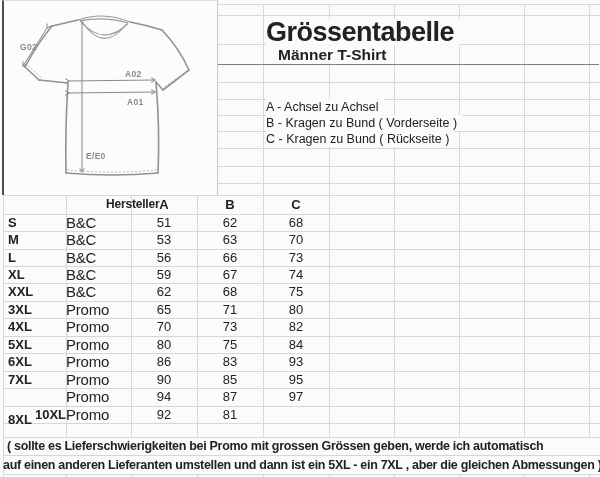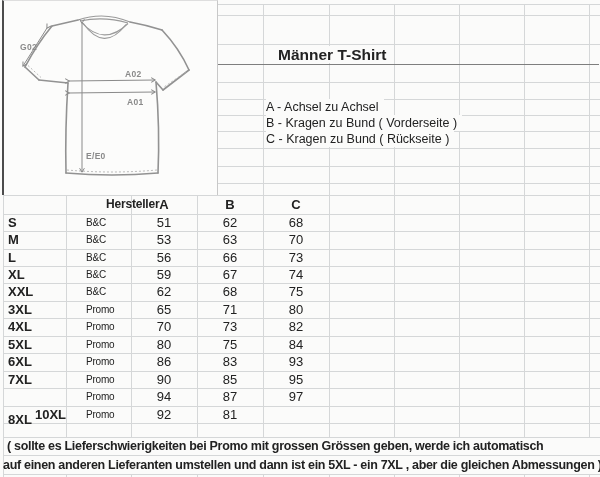--- a/index.html
+++ b/index.html
@@ -24,21 +24,21 @@
   .subtitle{
     position:absolute;left:266px;top:46px;height:17px;line-height:17px;
     font-size:15.5px;font-weight:bold;background:#fbfbfa;padding-right:6px;white-space:nowrap;margin-left:12px;
   }
   .legend-item{
     position:absolute;left:266px;height:16px;line-height:16px;
     font-size:12.5px;background:#fbfbfa;padding-right:5px;white-space:nowrap;
   }
   .cell{position:absolute;box-sizing:border-box;white-space:nowrap;overflow:visible;}
   .c-size{left:3px;width:63px;padding-left:5px;font-size:13px;font-weight:bold;}
-  .c-her{left:66px;width:65px;padding-left:20px;font-size:10px;letter-spacing:-0.2px;}
+  .c-her{left:66px;width:65px;padding-left:0;font-size:15px;letter-spacing:-0.2px;}
   .c-her-h{left:66px;width:65px;text-align:center;font-size:12px;font-weight:bold;letter-spacing:-0.2px;}
   .c-a{left:131px;width:66px;text-align:center;font-size:13px;}
   .c-b{left:197px;width:66px;text-align:center;font-size:13px;}
   .c-c{left:263px;width:66px;text-align:center;font-size:13px;}
   .hdr{font-weight:bold;}
   .note-line{
     position:absolute;font-size:12.5px;font-weight:bold;letter-spacing:-0.3px;
     height:17px;line-height:17px;white-space:nowrap;
   }
 </style>
@@ -147,20 +147,21 @@
         <text x="16" y="49">G02</text>
         <text x="121" y="76">A02</text>
         <text x="123" y="104">A01</text>
         <text x="82" y="158">E/E0</text>
       </g>
     </svg>
   </div>
 
   <div class="subtitle-border"></div>
 
+  <div class="title">Grössentabelle</div>
   <div class="subtitle">Männer T-Shirt</div>
 
   <div class="legend-item" style="top:99px">A - Achsel zu Achsel</div>
   <div class="legend-item" style="top:115px">B - Kragen zu Bund ( Vorderseite )</div>
   <div class="legend-item" style="top:131px">C - Kragen zu Bund ( Rückseite )</div>
 
   <div id="table-layer">
       <div class="cell c-her-h" style="top: 195px; height: 19px; line-height: 19px; padding-left: 40px;">Hersteller</div>
       <div class="cell c-a hdr" style="top: 195px; height: 19px; line-height: 19px;">A</div>
       <div class="cell c-b hdr" style="top: 195px; height: 19px; line-height: 19px;">B</div>

